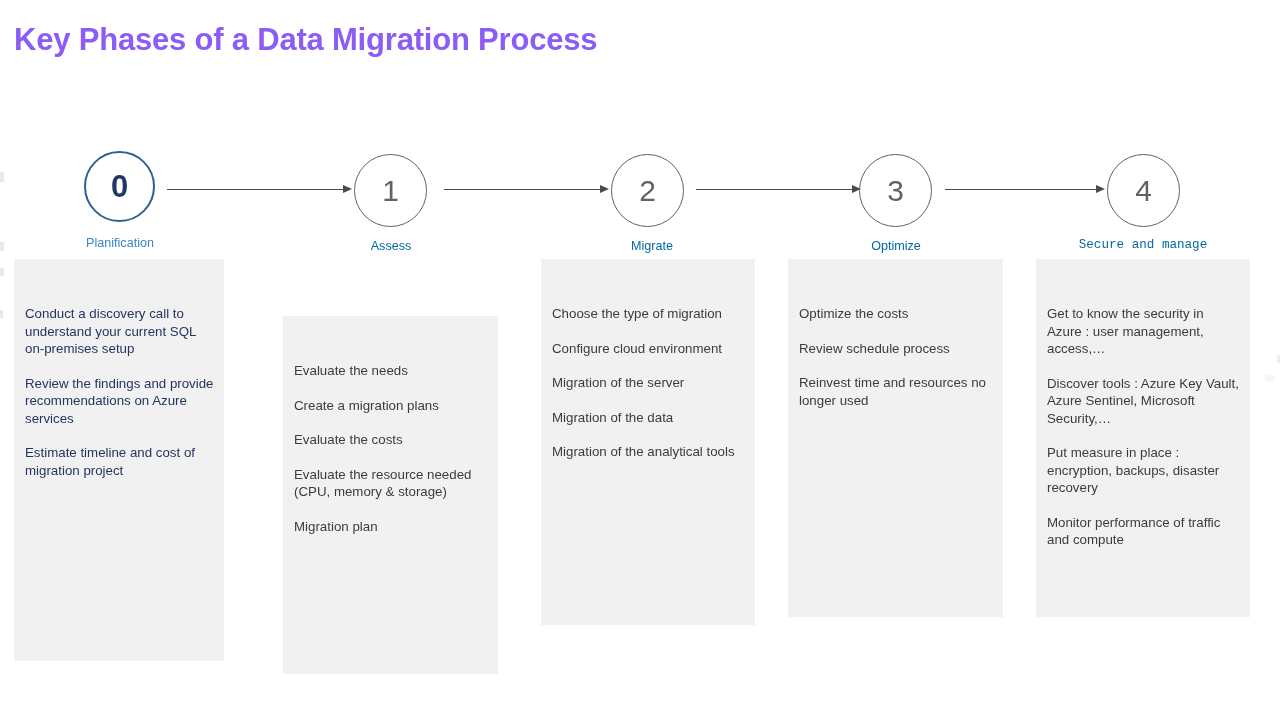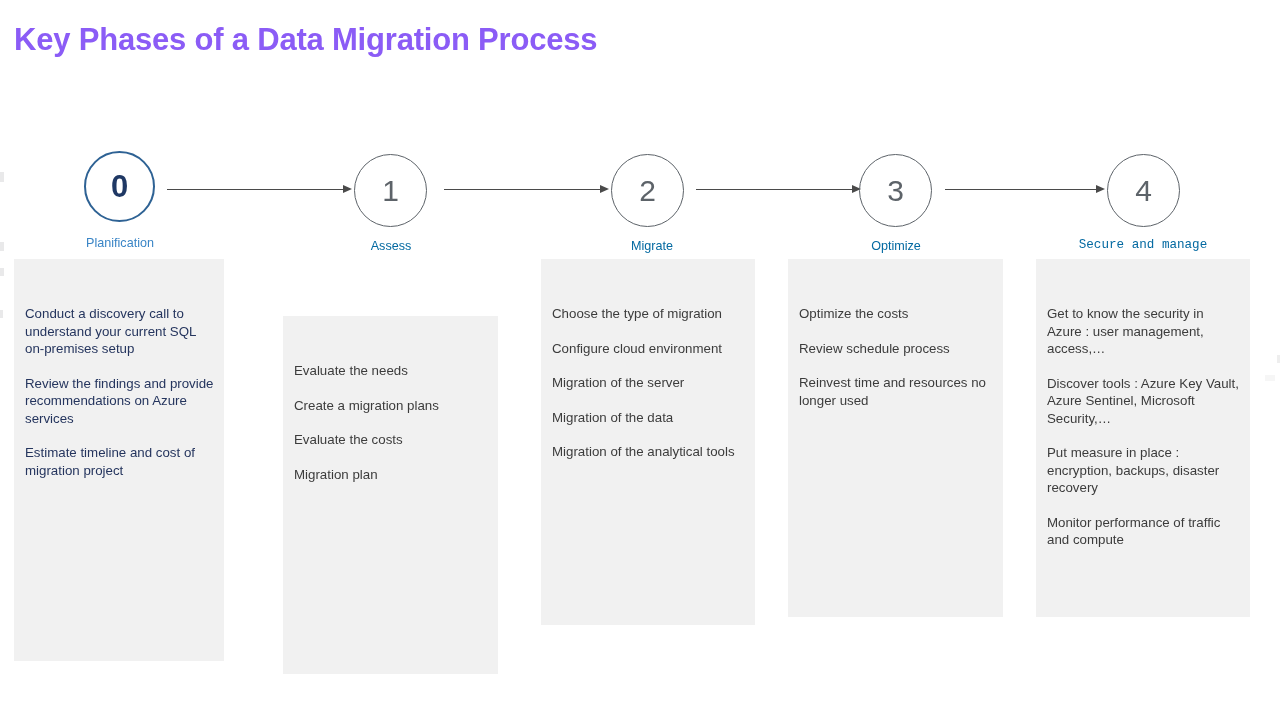--- a/index.html
+++ b/index.html
@@ -215,20 +215,21 @@
     <p class="panel-item">Review the findings and provide recommendations on Azure services</p>
     <p class="panel-item">Estimate timeline and cost of migration project</p>
   </div>
 </div>
 
 <div class="panel" style="left:283px; top:275px; width:215px; height:358px;margin-top:41px;">
   <div class="panel-body">
     <p class="panel-item">Evaluate the needs</p>
     <p class="panel-item">Create a migration plans</p>
     <p class="panel-item">Evaluate the costs</p>
+    <p class="panel-item">Evaluate the resource needed (CPU, memory &amp; storage)</p>
     <p class="panel-item">Migration plan</p>
   </div>
 </div>
 
 <div class="panel" style="left:541px; top:259px; width:214px; height:366px;">
   <div class="panel-body">
     <p class="panel-item">Choose the type of migration</p>
     <p class="panel-item">Configure cloud environment</p>
     <p class="panel-item">Migration of the server</p>
     <p class="panel-item">Migration of the data</p>

